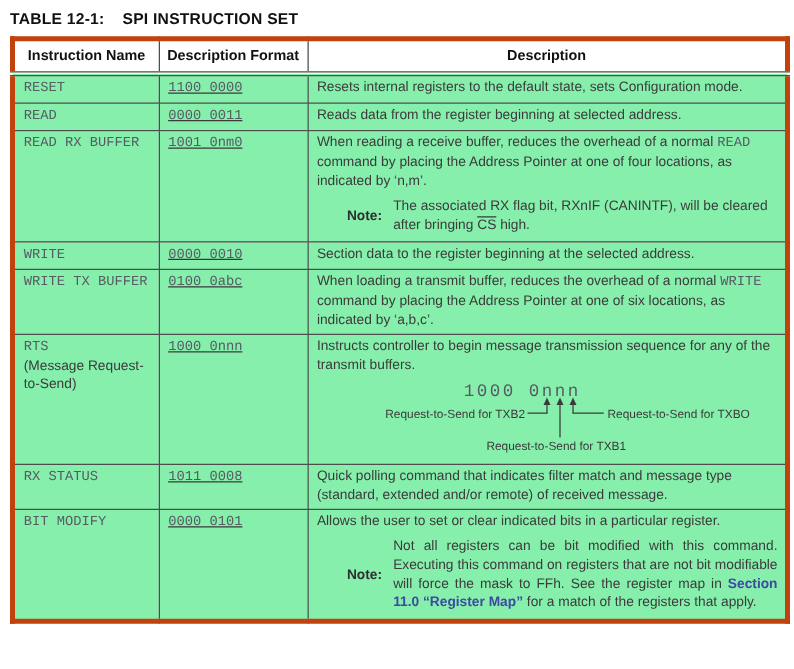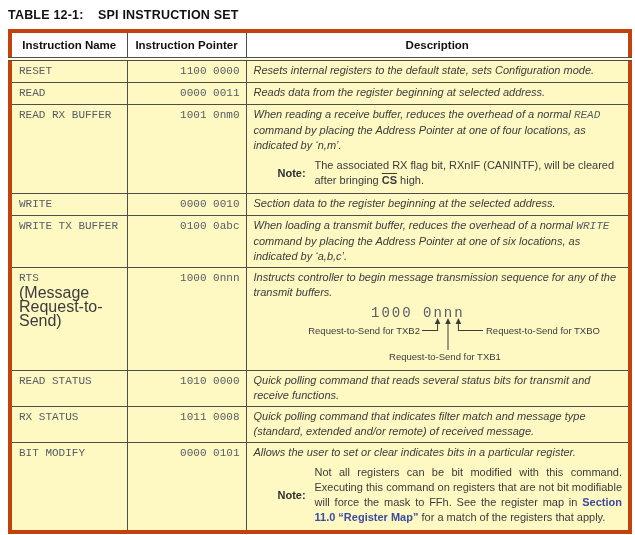--- a/index.html
+++ b/index.html
@@ -14,32 +14,32 @@
     border-collapse:collapse;width:620px;table-layout:fixed;
     border:4px solid #c2410c;
   }
   table.spi th{
     border:1px solid #4d4d4d;border-bottom:4px double #4d4d4d;
     font-size:11.5px;color:#111;padding:6px 2px;background:#fff;
   }
   table.spi td{
     border:1px solid #4d4d4d;vertical-align:top;
     font-size:11px;color:#3b3b3b;line-height:15px;
-    padding:2px 6px 3px 7px;background:#fef9c3;
+    padding:2px 6px 3px 7px;background:#86efac;
   }
-  td.fmt-cell{text-align:right;}
+  td.fmt-cell{text-align:left;text-decoration:underline;}
   .mono{font-family:"Liberation Mono","DejaVu Sans Mono",monospace;color:#565c63;font-size:11px;}
-  .name-extra{font-size:16px;color:#3b3b3b;line-height:14px;}
-  .para{margin:0;font-style:italic;}
+  .name-extra{font-size:11px;color:#3b3b3b;line-height:14px;}
+  .para{margin:0;}
   .note{display:flex;margin:5px 0 2px 24px;align-items:center;}
   .note-label{font-weight:bold;width:37px;flex:none;color:#2f2f2f;}
   .note-text{flex:1;}
   .note.justify .note-text{text-align:justify;}
   .seg-mono{font-family:"Liberation Mono","DejaVu Sans Mono",monospace;color:#565c63;}
-  .seg-overline{text-decoration:overline;font-weight:bold;}
+  .seg-overline{text-decoration:overline;}
   .seg-link{color:#3c4ba0;font-weight:bold;cursor:pointer;}
   .diagram-wrap{margin:3px 0 0 0;}
   .dg-label{font-family:"Liberation Sans",sans-serif;font-size:9.5px;fill:#3b3b3b;}
   .dg-code{font-family:"Liberation Mono","DejaVu Sans Mono",monospace;font-size:14px;letter-spacing:2px;fill:#565c63;}
 </style>
 </head>
 <body>
 
 <div class="page">
   <div class="title-row">
@@ -48,21 +48,21 @@
 
   <table class="spi">
     <colgroup>
       <col style="width:117px">
       <col style="width:119px">
       <col style="width:384px">
     </colgroup>
     <thead>
       <tr>
         <th>Instruction Name</th>
-        <th>Instruction Pointer</th>
+        <th>Description Format</th>
         <th>Description</th>
       </tr>
     </thead>
     <tbody id="tbody">
         <tr>
           <td class="name-cell"><span class="mono">RESET</span></td>
           <td class="fmt-cell"><span class="mono">1100 0000</span></td>
           <td class="desc-cell">
             <div class="para"><span class="seg">Resets internal registers to the default state, sets Configuration mode.</span></div>
           </td>
@@ -115,38 +115,31 @@
                 <line x1="168" y1="27.5" x2="183.6" y2="27.5" stroke="#3b3b3b" stroke-width="1"></line>
                 <line x1="204.4" y1="27.5" x2="229" y2="27.5" stroke="#3b3b3b" stroke-width="1"></line>
                 <line x1="194" y1="28" x2="194" y2="47" stroke="#3b3b3b" stroke-width="1"></line>
                 <text x="166" y="31" text-anchor="end" class="dg-label">Request-to-Send for TXB2</text>
                 <text x="232" y="31" text-anchor="start" class="dg-label">Request-to-Send for TXBO</text>
                 <text x="191" y="57" text-anchor="middle" class="dg-label">Request-to-Send for TXB1</text>
               </svg></div>
           </td>
         </tr>
         <tr>
-          <td class="name-cell"><span class="mono">READ STATUS</span></td>
-          <td class="fmt-cell"><span class="mono">1010 0000</span></td>
-          <td class="desc-cell">
-            <div class="para"><span class="seg">Quick polling command that reads several status bits for transmit and receive functions.</span></div>
-          </td>
-        </tr>
-        <tr>
           <td class="name-cell"><span class="mono">RX STATUS</span></td>
           <td class="fmt-cell"><span class="mono">1011 0008</span></td>
           <td class="desc-cell">
             <div class="para"><span class="seg">Quick polling command that indicates filter match and message type (standard, extended and/or remote) of received message.</span></div>
           </td>
         </tr>
         <tr>
           <td class="name-cell"><span class="mono">BIT MODIFY</span></td>
           <td class="fmt-cell"><span class="mono">0000 0101</span></td>
           <td class="desc-cell">
-            <div class="para"><span class="seg">Allows the user to set or clear indicates bits in a particular register.</span></div>
+            <div class="para"><span class="seg">Allows the user to set or clear indicated bits in a particular register.</span></div>
             <div class="note justify">
               <span class="note-label">Note:</span>
               <span class="note-text"><span class="seg">Not all registers can be bit modified with this command. Executing this command on registers that are not bit modifiable will force the mask to FFh. See the register map in </span><span class="seg seg-link">Section 11.0 “Register Map”</span><span class="seg"> for a match of the registers that apply.</span></span>
             </div>
           </td>
         </tr>
       </tbody>
   </table>
 </div>
 

